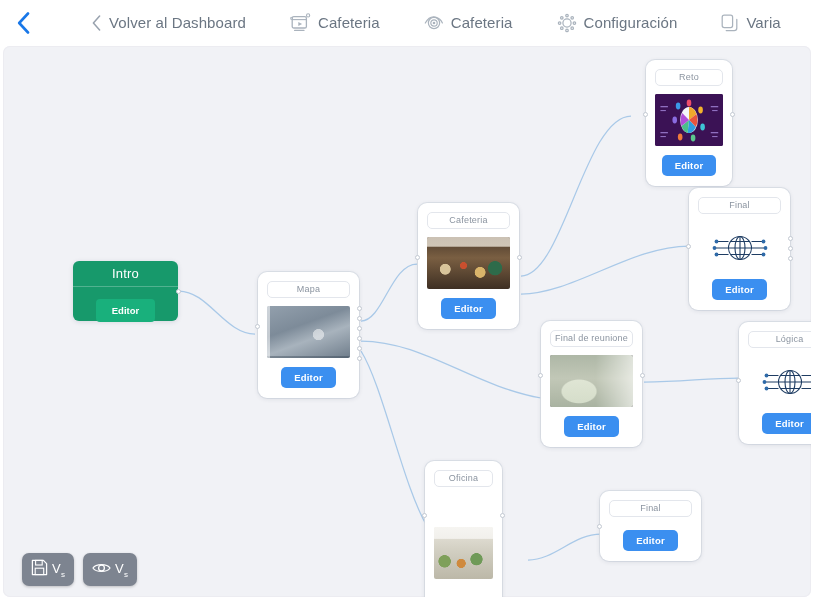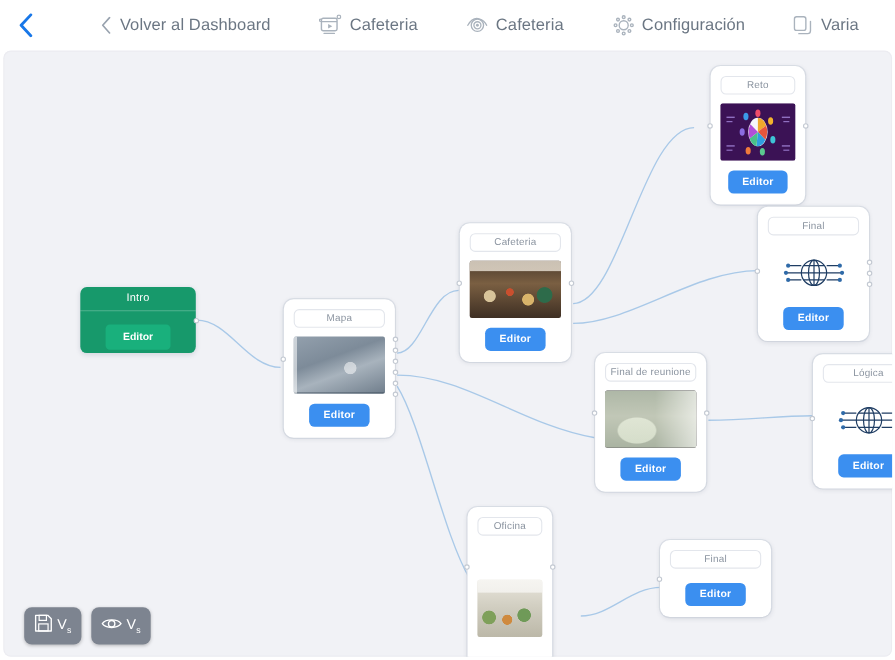--- a/index.html
+++ b/index.html
@@ -70,21 +70,21 @@
   .handle.left  { left:-3px; }
   .handle.right { right:-3px; }
 
   
   .node-intro {
     background:#17996b; border-radius:6px; padding:0;
     box-shadow: 0 1px 5px rgba(25,40,70,0.13);
     display:flex; flex-direction:column; align-items:center; justify-content:flex-start;
   }
   .node-intro .intro-title {
-    width:100%; text-align:center; color:#ffffff; font-size:10px;
+    width:100%; text-align:center; color:#ffffff; font-size:13px;
     padding:5px 0 5px 0; border-bottom:1px solid rgba(255,255,255,0.25);
     letter-spacing:0.2px;
   }
   .node-intro .intro-btn {
     margin:12px 0 0 0; background:#19b07c; color:#ffffff; border:none;
     border-radius:4px; font-size:9.5px; font-weight:700; padding:6px 16px;
     font-family:"Liberation Sans", sans-serif; cursor:pointer;
   }
 
   

